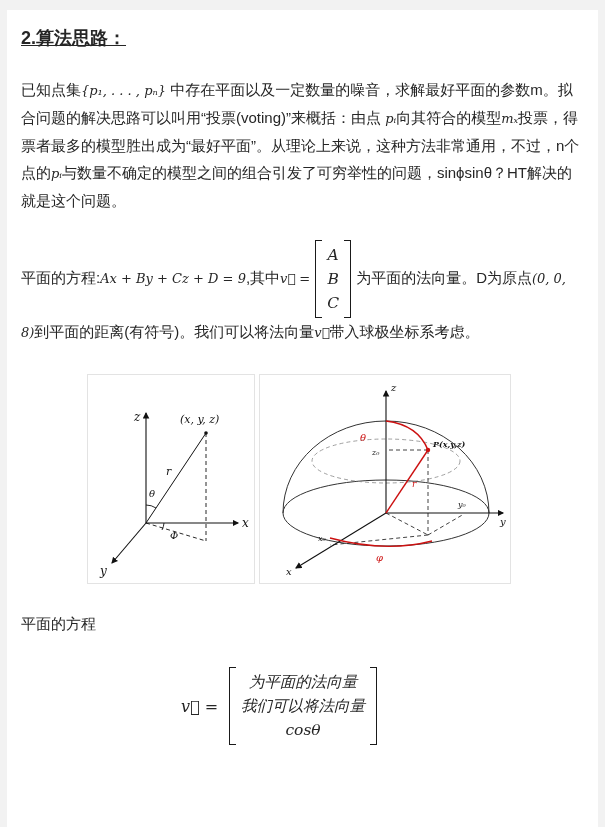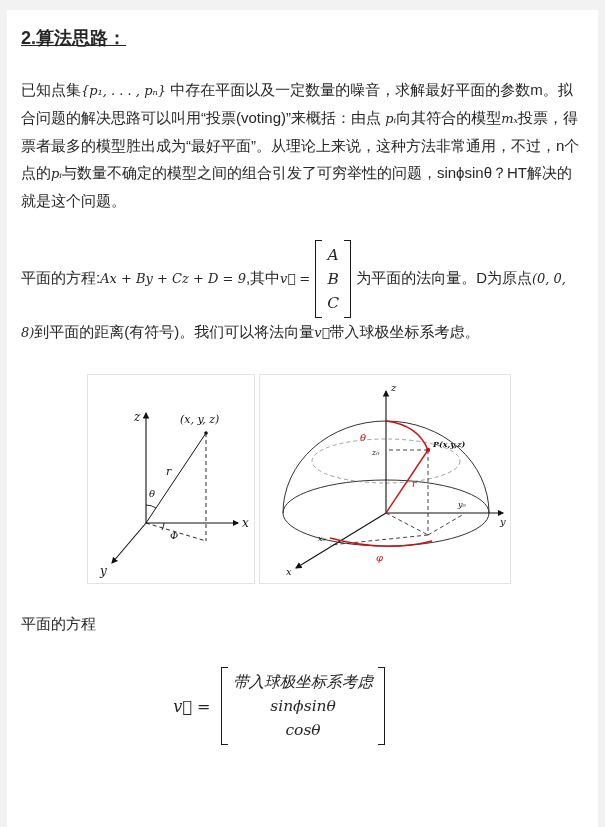--- a/index.html
+++ b/index.html
@@ -198,21 +198,21 @@
     </div>
   </div>
 
   <p class="body-para polar-intro">平面的方程</p>
 
   <div class="formula-row">
     <span class="math">v⃗ =</span>
     <span class="vec">
       <span class="vec-bracket left"></span>
       <span class="vec-rows">
-        <span>带入球极坐标系考虑</span>
-        <span>sinϕsinθ</span>
+        <span>为平面的法向量</span>
+        <span>我们可以将法向量</span>
         <span>cosθ</span>
       </span>
       <span class="vec-bracket right"></span>
     </span>
   </div>
 
 </div>
 
 </body></html>

